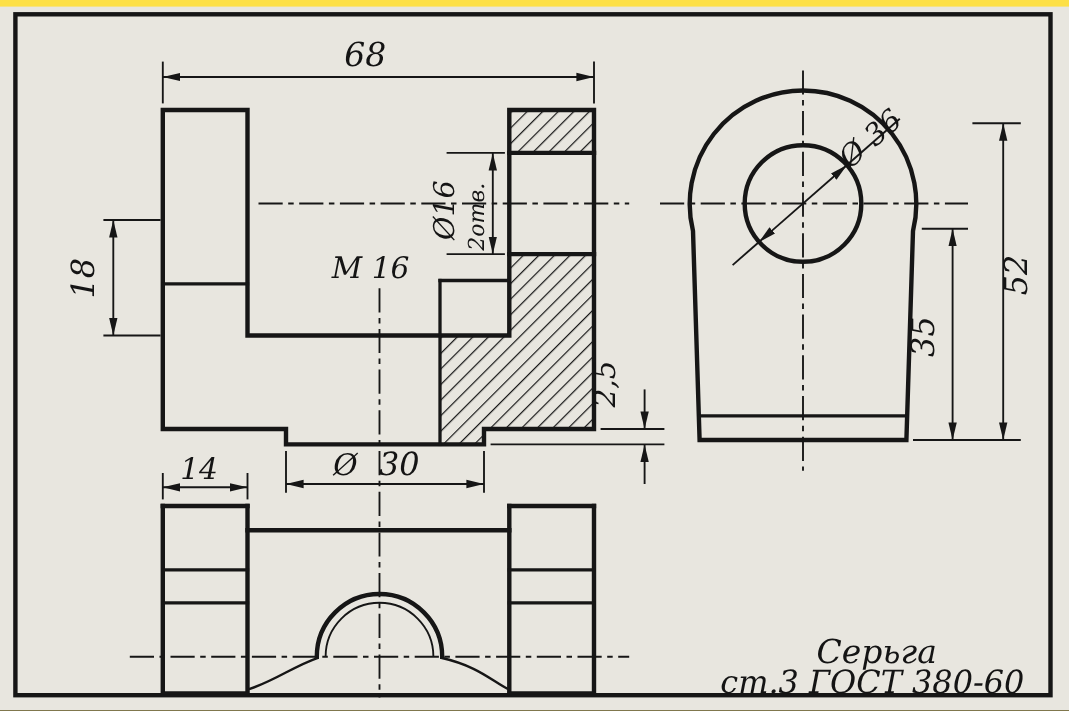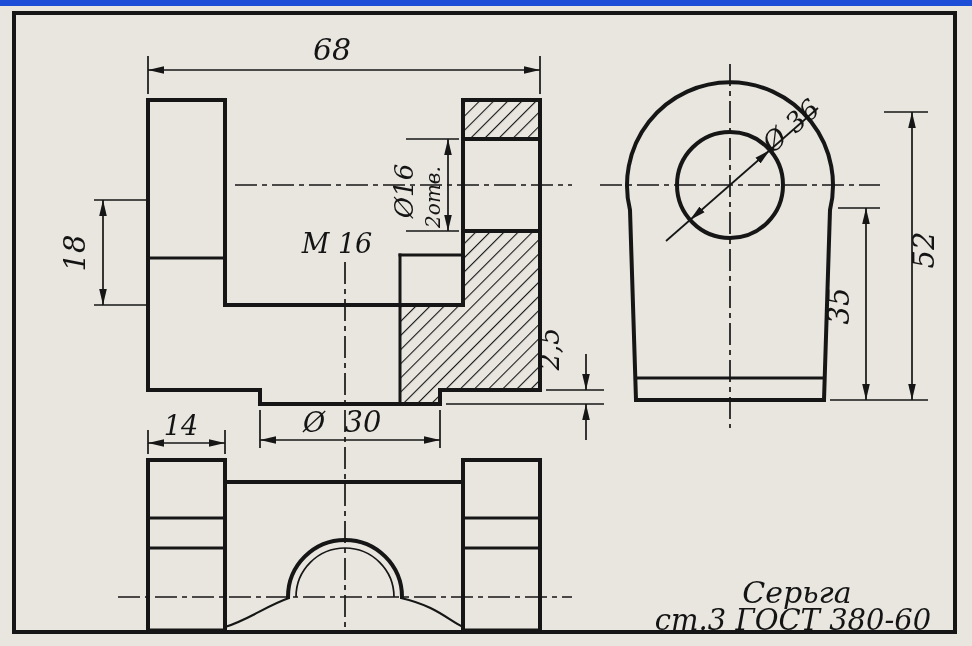--- a/index.html
+++ b/index.html
@@ -1,16 +1,16 @@
 <!DOCTYPE html>
 <html><head>
 <meta charset="utf-8">
 <style>
   html,body{margin:0;padding:0;background:#0d0d0d;}
-  .stage{position:relative;width:972px;height:646px;background:#1d4ed8;overflow:hidden;}
+  .stage{position:relative;width:972px;height:646px;background:#fde047;overflow:hidden;}
   .paper{position:absolute;left:0;top:6px;width:972px;height:640px;background:#e8e6df;}
   svg{position:absolute;left:0;top:0;}
   .thick{stroke:#161616;stroke-width:4;fill:none;stroke-linecap:square;stroke-linejoin:miter;}
   .med{stroke:#161616;stroke-width:3;fill:none;stroke-linecap:square;}
   .thin{stroke:#161616;stroke-width:1.7;fill:none;stroke-linecap:butt;}
   .cl{stroke:#161616;stroke-width:1.7;fill:none;stroke-dasharray:22 5 5 5;}
   .wavy{stroke:#161616;stroke-width:2.2;fill:none;}
   text{font-family:"DejaVu Serif","Liberation Serif",serif;font-style:italic;fill:#141414;}
 </style>
 </head>

